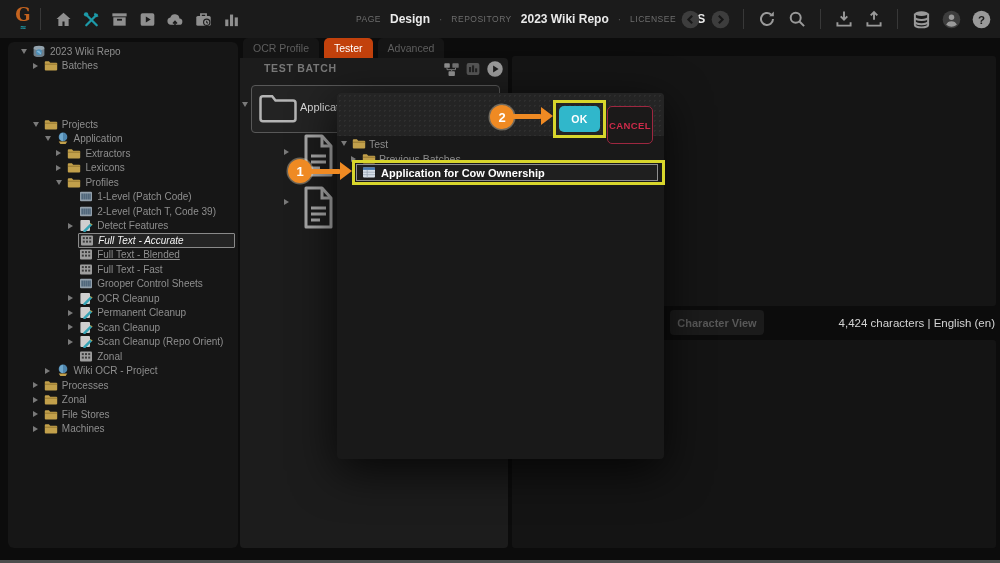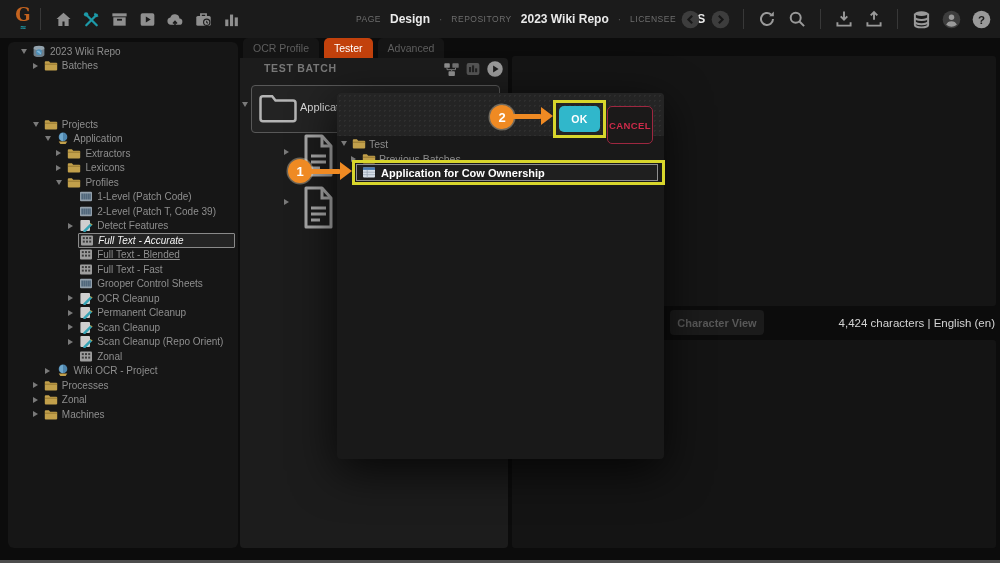--- a/index.html
+++ b/index.html
@@ -490,20 +490,30 @@
       </div>
       <div class="tree-row" style="padding-left: 24.8px;">
         <span class="caret right"></span>
         <span class="i ti">
           <svg width="14" height="13" viewBox="0 0 14 13">
             <path d="M.8 3.1c0-.5.4-.9.9-.9h3.2l1.3 1.5h6.1c.5 0 .9.4.9.9v5.9c0 .5-.4.9-.9.9H1.7a.9.9 0 0 1-.9-.9z" fill="#c2a04b"></path>
             <path d="M.9 5.2h12.3" stroke="#8a6d2c" stroke-width=".8"></path>
           </svg>
         </span>
         <span class="lbl">Zonal</span>
+      </div>
+      <div class="tree-row" style="padding-left: 24.8px;">
+        <span class="caret right"></span>
+        <span class="i ti">
+          <svg width="14" height="13" viewBox="0 0 14 13">
+            <path d="M.8 3.1c0-.5.4-.9.9-.9h3.2l1.3 1.5h6.1c.5 0 .9.4.9.9v5.9c0 .5-.4.9-.9.9H1.7a.9.9 0 0 1-.9-.9z" fill="#c2a04b"></path>
+            <path d="M.9 5.2h12.3" stroke="#8a6d2c" stroke-width=".8"></path>
+          </svg>
+        </span>
+        <span class="lbl">File Stores</span>
       </div>
       <div class="tree-row" style="padding-left: 24.8px;">
         <span class="caret right"></span>
         <span class="i ti">
           <svg width="14" height="13" viewBox="0 0 14 13">
             <path d="M.8 3.1c0-.5.4-.9.9-.9h3.2l1.3 1.5h6.1c.5 0 .9.4.9.9v5.9c0 .5-.4.9-.9.9H1.7a.9.9 0 0 1-.9-.9z" fill="#c2a04b"></path>
             <path d="M.9 5.2h12.3" stroke="#8a6d2c" stroke-width=".8"></path>
           </svg>
         </span>
         <span class="lbl">Machines</span>

